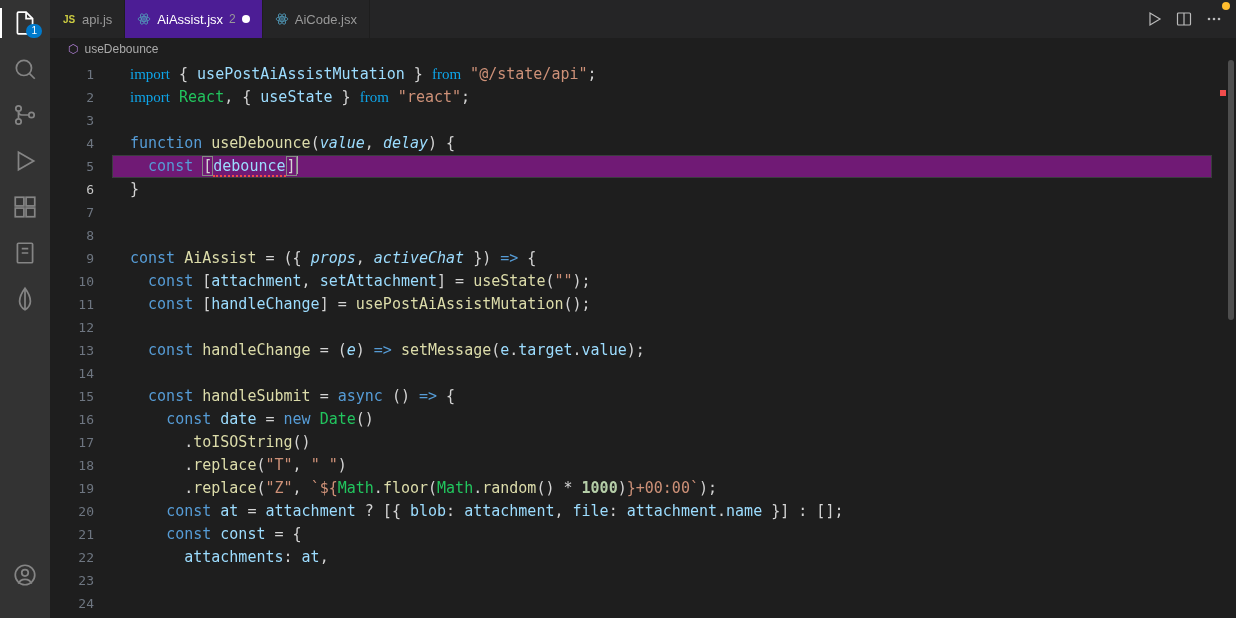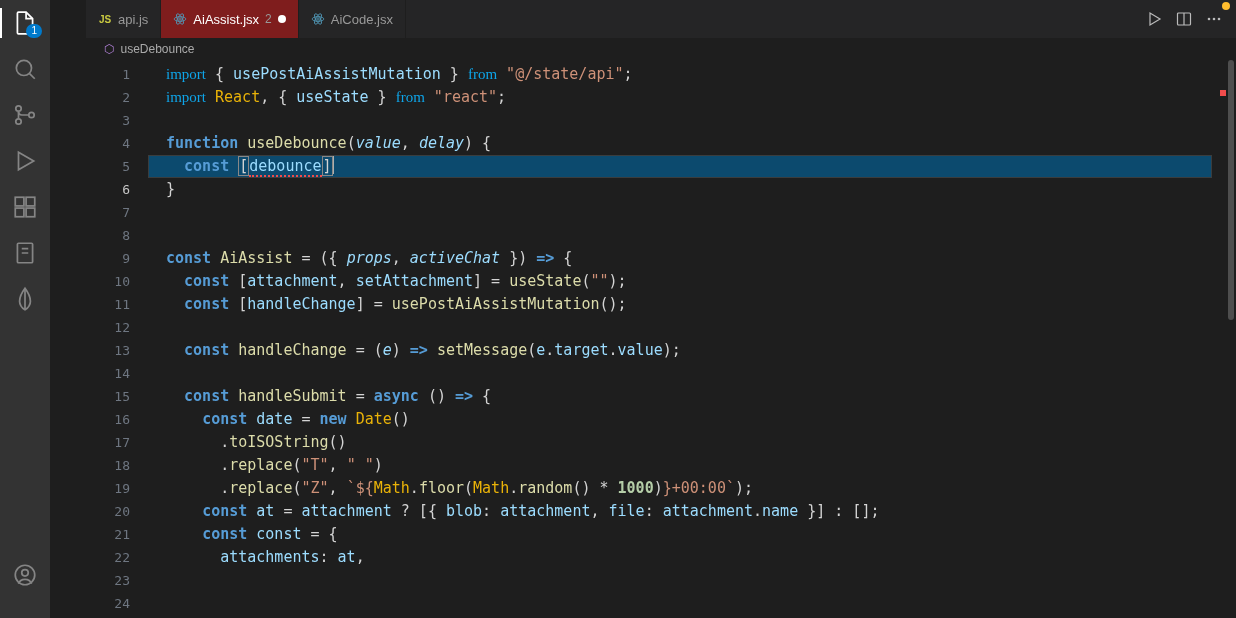--- a/index.html
+++ b/index.html
@@ -17,28 +17,28 @@
     .activity .act-item.active { color:#fff; }
     .activity .act-item.active::before {
       content:""; position:absolute; left:-12px; top:-2px; width:2px; height:30px; background:#fff;
     }
     .activity .badge {
       position:absolute; bottom:-2px; right:-4px; background:#007acc; color:#fff; border-radius:10px;
       font-size:10px; padding:0 5px; line-height:14px;
     }
     .activity .spacer { flex:1; }
     
-    .main { flex:1; display:flex; flex-direction:column; min-width:0;padding-left:36px; }
+    .main { flex:1; display:flex; flex-direction:column; min-width:0; }
     
     .tabs { height:38px; background:#252526; display:flex; align-items:stretch; }
     .tab {
       display:flex; align-items:center; gap:6px; padding:0 12px; color:#999;
       font-size:13px; border-right:1px solid #1e1e1e; cursor:pointer;
     }
-    .tab.active { background:#7f1d1d; color:#fff; }
+    .tab.active { background:#4c1d95; color:#fff; }
     .tab .dirty { width:8px; height:8px; background:#fff; border-radius:50%; }
     .tab .problems { color:#999; font-size:12px; }
     .tab .langicon { width:14px; text-align:center; }
     .langicon.js { color:#cbcb41; font-size:10px; font-weight:bold; }
     .langicon.jsx { color:#519aba; }
     .title-actions { margin-left:auto; display:flex; align-items:center; gap:14px; padding:0 14px; color:#bbb; }
     .title-actions svg { width:16px; height:16px; }
     
     .crumb {
       height:22px; display:flex; align-items:center; gap:6px; padding-left:18px;
@@ -46,31 +46,31 @@
     }
     .crumb-icon { color:#b180d7; }
     
     .editor { flex:1; display:flex; font-family: Menlo,Consolas,"DejaVu Sans Mono",monospace;
       font-size:15px; background:#1e1e1e; overflow:hidden; position:relative; }
     .gutter { width:62px; text-align:right; color:#6e7681; padding-top:3px; flex-shrink:0; }
     .gutter div { height:23px; line-height:23px; padding-right:18px; font-size:13px; }
     .gutter div.cur { color:#c6c6c6; }
     .code { flex:1; padding-top:3px; position:relative; }
     .line { height:23px; line-height:23px; white-space:pre; padding-left:18px; }
-    .line.current { background:#0c4a6e; box-shadow:inset 0 0 0 1px #3a3d3e; }
+    .line.current { background:#701a75; box-shadow:inset 0 0 0 1px #3a3d3e; }
     
     .tk-kw { color:#0ea5e9;font-family:Liberation Serif, serif; }
-    .tk-kw2 { color:#569cd6;font-weight:bold; }
+    .tk-kw2 { color:#569cd6; }
     .tk-fn { color:#dcdcaa; }
     .tk-var { color:#9cdcfe; }
     .tk-param { color:#9cdcfe; font-style:italic; }
     .tk-str { color:#ce9178; }
     .tk-num { color:#b5cea8;font-weight:bold; }
     .tk-punct { color:#d4d4d4; }
-    .tk-type { color:#eab308; }
+    .tk-type { color:#22c55e; }
     .err-underline { border-bottom:2px dotted #f14c4c; }
     .cursor { display:inline-block; width:1px; background:#aeafad; height:18px; vertical-align:-3px; }
     .bracket-hl { border:1px solid #888; padding:0 0px; }
     
     .minimap { width:14px; background:#1e1e1e; position:relative; flex-shrink:0; }
     .minimap .mark { position:absolute; right:0; width:6px; height:6px; background:#f14c4c; }
     .scrollbar { width:10px; background:#1e1e1e; position:relative; flex-shrink:0; }
     .scrollbar .thumb { position:absolute; left:2px; top:0; width:6px; height:260px; background:#4e4e4e; border-radius:3px; }
     
     .window-dot { position:absolute; top:2px; right:6px; width:8px; height:8px; background:#ffbd2e; border-radius:50%; }

